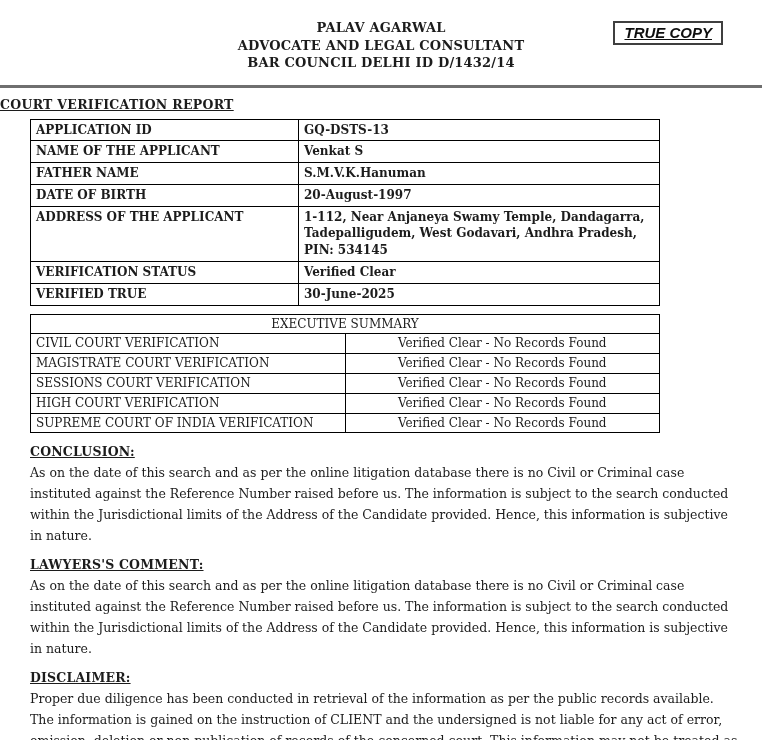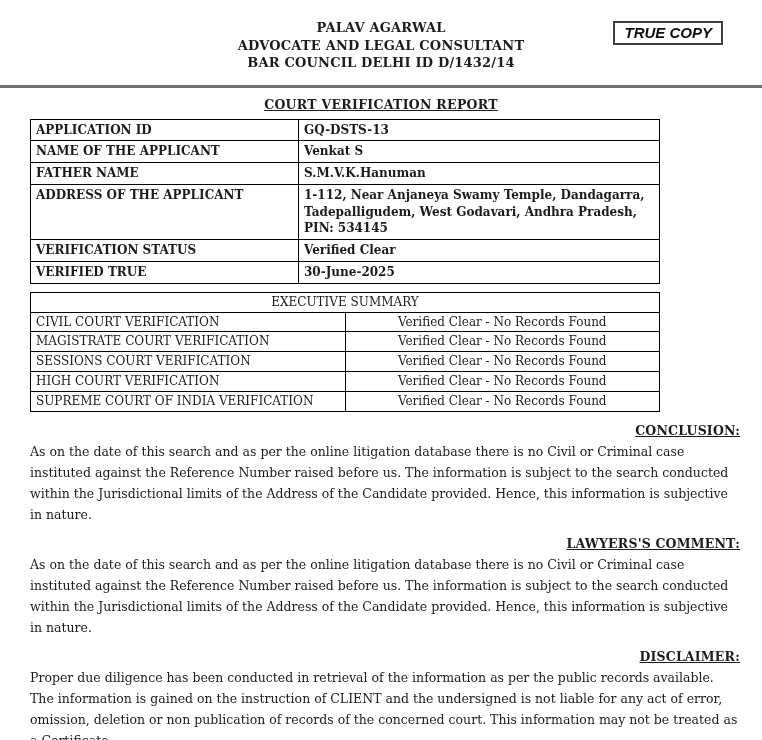--- a/index.html
+++ b/index.html
@@ -16,47 +16,47 @@
   .letterhead { text-align: center; padding-top: 19px; }
   .letterhead .line {
     font-weight: bold; font-size: 13px; line-height: 17.5px; letter-spacing: 0.2px;
   }
   .stamp {
     position: absolute; top: 21px; right: 39px;
     border: 2px solid #3f3f3f;
     padding: 1px 9px 2px 9px;
     font-family: "Liberation Sans", sans-serif;
     font-style: italic; font-weight: bold; font-size: 15px;
-    color: #0e0e0e; background: #fff;
+    color: #0e0e0e; background: #fff; text-decoration: underline;
   }
   .header-rule { height: 3px; background: var(--rule-gray, #6f6f6f); margin-top: 13px; border: 0; }
 
   .doc-title {
-    text-align: center; font-weight: bold; font-size: 12.5px;
+    text-align: left; font-weight: bold; font-size: 12.5px;
     text-decoration: underline; margin-top: 9px; letter-spacing: 0.3px;
   }
 
   
   .content { margin: 0 22px 0 30px; width: 710px; }
 
   table { border-collapse: collapse; width: 630px; table-layout: fixed; }
   .tbl { margin-top: 7px; }
   .tbl2 { margin-top: 8px; }
   td, th { border: 1.6px solid #000; padding: 2px 5px; vertical-align: top; }
   .tbl td { font-size: 12px; font-weight: bold; line-height: 16.8px; }
   .tbl .col-label { width: 257px; }
   .tbl2 td, .tbl2 th { font-size: 12px; font-weight: normal; line-height: 14.8px; }
   .tbl2 .col-label { width: 257px; }
   .tbl2 th { text-align: center; }
   .tbl2 .val { text-align: center; }
 
   
   .section-heading {
     font-weight: bold; font-size: 12.5px; text-decoration: underline;
-    margin: 11px 0 3px 0; letter-spacing: 0.2px; text-align: right;
+    margin: 11px 0 3px 0; letter-spacing: 0.2px;
   }
   .section-body { font-size: 12.5px; line-height: 21px; }
 </style>
 </head>
 <body>
 
 <div class="stamp">TRUE COPY</div>
 
 <div class="letterhead">
   <div class="line">PALAV AGARWAL</div>
@@ -76,20 +76,24 @@
         <td class="col-label">APPLICATION ID</td>
         <td>GQ-DSTS-13</td>
       </tr>
       <tr>
         <td class="col-label">NAME OF THE APPLICANT</td>
         <td>Venkat S</td>
       </tr>
       <tr>
         <td class="col-label">FATHER NAME</td>
         <td>S.M.V.K.Hanuman</td>
+      </tr>
+      <tr>
+        <td class="col-label">DATE OF BIRTH</td>
+        <td>20-August-1997</td>
       </tr>
       <tr>
         <td class="col-label">ADDRESS OF THE APPLICANT</td>
         <td>1-112, Near Anjaneya Swamy Temple, Dandagarra, Tadepalligudem, West Godavari, Andhra Pradesh, PIN: 534145</td>
       </tr>
       <tr>
         <td class="col-label">VERIFICATION STATUS</td>
         <td>Verified Clear</td>
       </tr>
       <tr>

